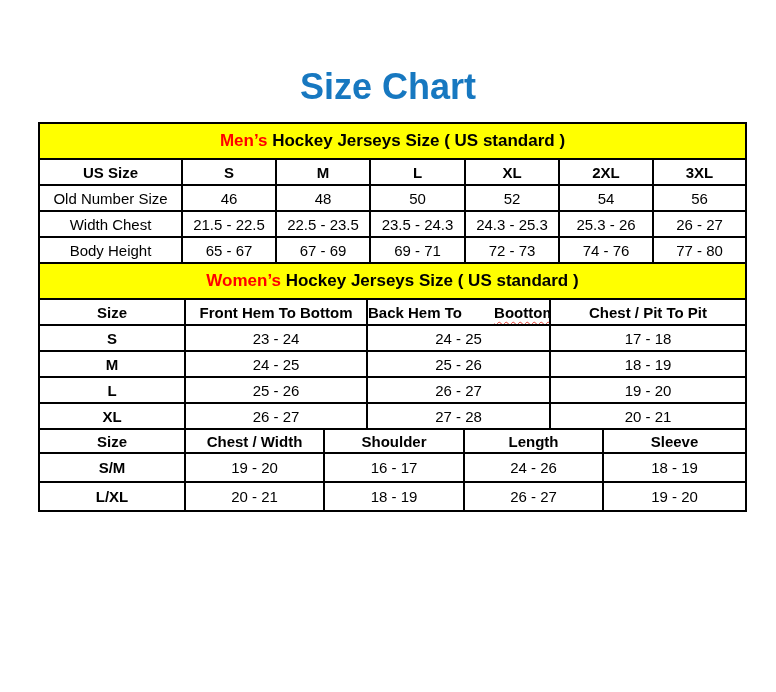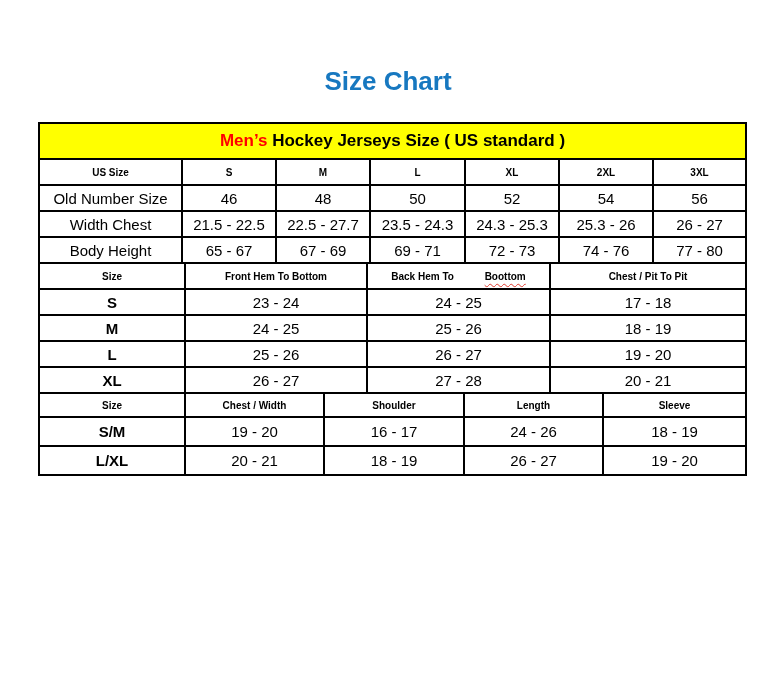--- a/index.html
+++ b/index.html
@@ -4,41 +4,41 @@
 <style>
   html,body{margin:0;padding:0;}
   body{
     width:776px;height:692px;background:#ffffff;
     font-family:"Liberation Sans", sans-serif;
     -webkit-font-smoothing:antialiased;
   }
   .page{position:relative;width:776px;height:692px;overflow:hidden;background:#ffffff;}
   .title{
     position:absolute;top:66px;left:0;width:776px;margin:0;
-    text-align:center;font-size:26px;font-weight:bold;color:#1778c0;
+    text-align:center;font-size:36px;font-weight:bold;color:#1778c0;
   }
   .tables{position:absolute;left:38px;top:122px;width:700px;border-radius:7px;}
   table{
     border-collapse:collapse;width:709px;table-layout:fixed;
     background:#ffffff;
   }
   table + table{margin-top:-2px;}
   td,th{
     border:2px solid #000000;
     text-align:center;vertical-align:middle;
     font-size:15px;color:#000000;padding:0;
     overflow:hidden;white-space:nowrap;
   }
   tr.banner td{
     background:#ffff00;
     font-weight:bold;font-size:17px;
     height:34px;
   }
   .accent{color:#ff0000;}
-  th{font-weight:bold;height:24px;font-size:10px;}
+  th{font-weight:bold;height:24px;font-size:15px;}
   tr.data td{height:24px;}
   .youth tr.data td{height:27px;margin-left:8px;}
   .youth th{height:22px;}
   td.bold-label{font-weight:bold;}
   .wavy{
     text-decoration:underline;
     text-decoration-style:wavy;
     text-decoration-color:#e03c31;
     text-decoration-thickness:1px;
     text-underline-offset:3px;
@@ -82,21 +82,21 @@
         <td>46</td>
         <td>48</td>
         <td>50</td>
         <td>52</td>
         <td>54</td>
         <td>56</td>
       </tr>
       <tr class="data">
         <td>Width Chest</td>
         <td>21.5 - 22.5</td>
-        <td>22.5 - 27.7</td>
+        <td>22.5 - 23.5</td>
         <td>23.5 - 24.3</td>
         <td>24.3 - 25.3</td>
         <td>25.3 - 26</td>
         <td>26 - 27</td>
       </tr>
       <tr class="data">
         <td>Body Height</td>
         <td>65 - 67</td>
         <td>67 - 69</td>
         <td>69 - 71</td>
@@ -108,20 +108,23 @@
       </table>
 
     <table class="womens">
       <colgroup>
         <col style="width:146px">
           <col style="width:182px">
           <col style="width:183px">
           <col>
       </colgroup>
       <tbody>
+          <tr class="banner">
+        <td colspan="4"><span class="accent">Women’s</span><span> Hockey Jerseys Size ( US standard )</span></td>
+      </tr>
       <tr class="head">
         <th>Size</th>
         <th>Front Hem To Bottom</th>
         <th><span>Back Hem To </span><span class="wavy">Boottom</span></th>
         <th>Chest / Pit To Pit</th>
       </tr>
       <tr class="data">
         <td class="bold-label">S</td>
         <td>23 - 24</td>
         <td>24 - 25</td>

